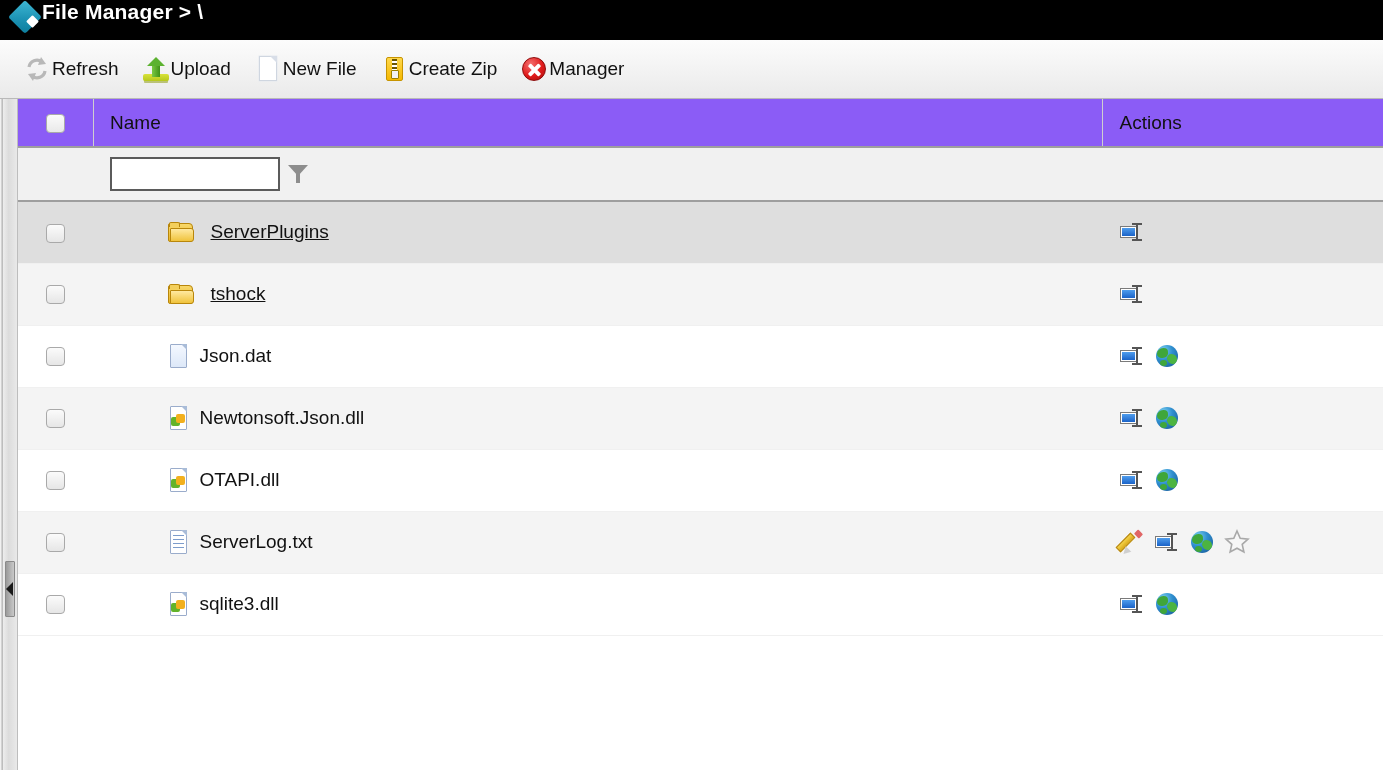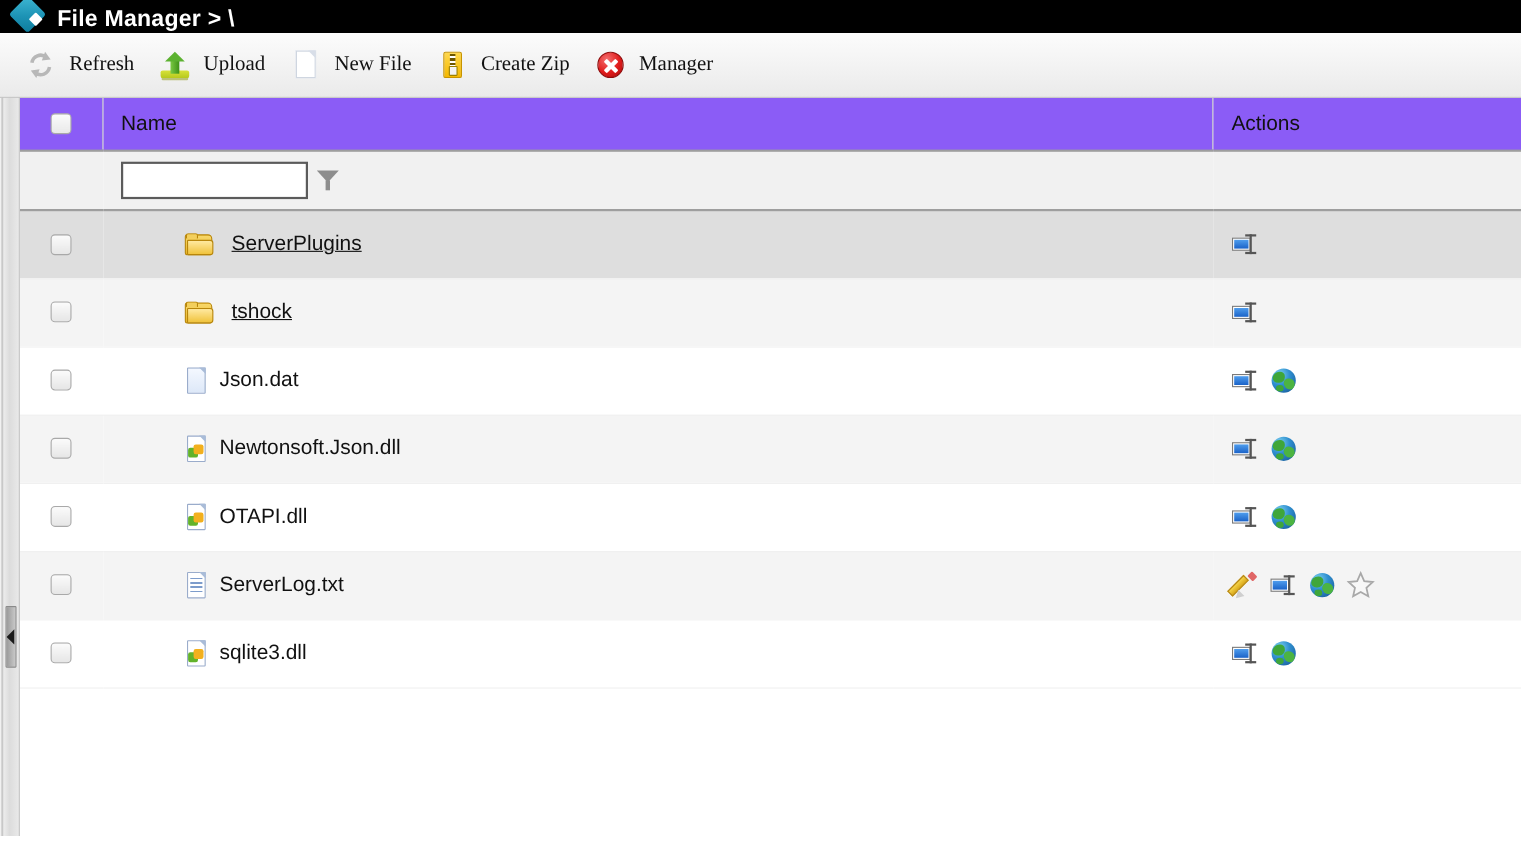--- a/index.html
+++ b/index.html
@@ -6,26 +6,25 @@
   html, body {
     margin: 0; padding: 0;
     width: 1383px; height: 775px;
     background: #ffffff;
     font-family: "Liberation Sans", sans-serif;
     overflow: hidden;
   }
 
   
   #titlebar {
-    height: 30px;
+    height: 40px;
     background: #000000;
     display: flex;
-    align-items: flex-end;
+    align-items: flex-start;
     padding-left: 8px;
-    gap: 10px;
   }
   .diamond-icon {
     width: 34px; height: 34px;
     position: relative;
     flex: 0 0 auto;
   }
   .diamond-icon .dsq {
     position: absolute;
     left: 5px; top: 5px;
     width: 24px; height: 24px;
@@ -55,25 +54,23 @@
     background: linear-gradient(to bottom, #fcfcfc 0%, #f3f3f3 50%, #eaeaea 100%);
     border-bottom: 1px solid #b9b9b9;
     display: flex;
     align-items: center;
     padding-left: 14px;
     gap: 0px;
   }
   .tb-item {
     display: flex;
     align-items: center;
-    gap: 11px;
     padding: 4px 14px 4px 8px;
     cursor: pointer;
     white-space: nowrap;
-    font-family: Liberation Serif, serif;
   }
   .tb-label { font-size: 19px; color: #111111; }
   .tb-ico { width: 30px; height: 30px; position: relative; flex: 0 0 auto; }
 
   
   .ico-refresh svg { display:block; }
   
   .ico-upload .base {
     position:absolute; left:2px; bottom:3px; width:26px; height:7px;
     background: linear-gradient(to bottom,#d8e23a,#b6c81c);

